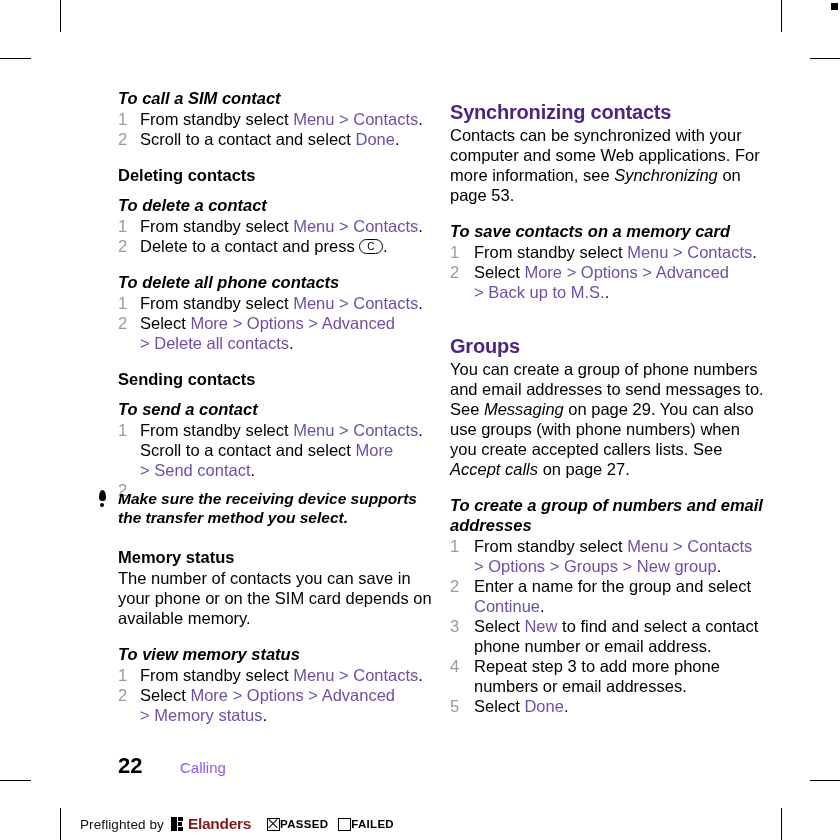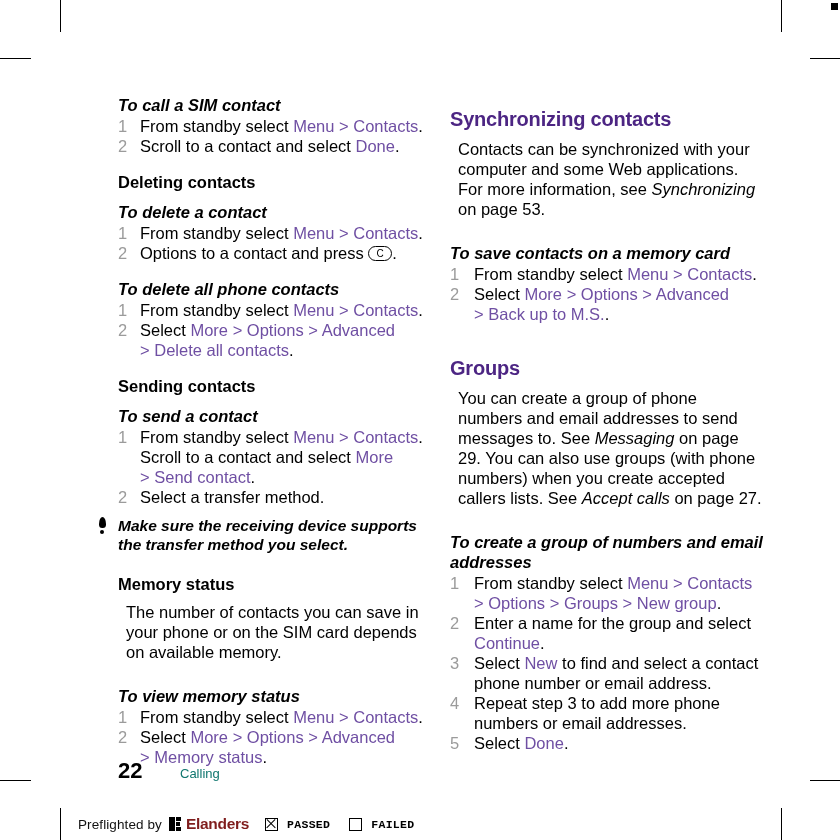--- a/index.html
+++ b/index.html
@@ -27,21 +27,21 @@
   .cm-bl-h { left: 0;     top: 780px; width: 31px; height: 1px; }
   .cm-bl-v { left: 60px;  top: 808px; width: 1px;  height: 32px; }
   .cm-br-h { left: 810px; top: 780px; width: 30px; height: 1px; }
   .cm-br-v { left: 781px; top: 808px; width: 1px;  height: 32px; }
   .reg-square { position: absolute; left: 831px; top: 3px; width: 7px; height: 7px; background: #000; }
 
   
   .page {
     position: absolute;
     left: 0;
-    top: 7px;
+    top: 0;
     width: 828px;
     height: 780px;
   }
 
   .col {
     position: absolute;
     top: 88px;
     width: 320px;
   }
   .col-left  { left: 118px; }
@@ -67,21 +67,21 @@
     font-size: 16.5px;
     font-weight: bold;
     font-style: italic;
     line-height: 20px;
     margin: 0 0 1px 0;
     color: #000;
   }
   .para {
     font-size: 16.5px;
     line-height: 20px;
-    margin: 8px;
+    margin: 0;
     color: #000;
   }
   .gap-s  { height: 9px; }
   .gap-m  { height: 16px; }
   .gap-l  { height: 20px; }
 
   
   ol.steps {
     margin: 0;
     padding: 0;
@@ -171,34 +171,34 @@
     display: flex;
     align-items: baseline;
   }
   .folio {
     font-size: 22px;
     font-weight: bold;
     color: #000;
     width: 62px;
   }
   .runhead {
-    font-size: 13px;
-    color: #0f766e;
+    font-size: 15px;
+    color: #8b5cf6;
     margin-top: 33px;
   }
 
   
   .preflight {
     position: absolute;
-    left: 74px;
+    left: 60px;
     top: 808px;
     height: 32px;
     display: flex;
     align-items: center;
-    padding-left: 4px;
+    padding-left: 20px;
     font-size: 13px;
   }
   .pf-text {
     font-size: 13.5px;
     color: #111;
     letter-spacing: 0.1px;
   }
   .pf-logo {
     display: inline-block;
     width: 13px;
@@ -215,22 +215,21 @@
   .pf-brand {
     font-size: 15.5px;
     font-weight: bold;
     letter-spacing: -0.3px;
     color: #7f1d1d;
   }
   .pf-status {
     display: flex;
     align-items: flex-start;
     margin-left: 16px;
-    gap: 9px;
-    font-family: Liberation Mono, monospace;
+    gap: 0;
   }
   .pf-box {
     width: 11px;
     height: 11px;
     border: 1.4px solid #000;
     position: relative;
     display: inline-block;
   }
   .pf-box.checked::before,
   .pf-box.checked::after {
@@ -277,41 +276,41 @@
 
     <div class="gap-m"></div>
 
     <h2 class="h2">Deleting contacts</h2>
 
     <div class="gap-s"></div>
 
     <h3 class="h3">To delete a contact</h3>
     <ol class="steps">
         <li><span class="num">1</span><span><span>From standby select </span><span class="lk">Menu</span><span class="lk"> &gt; </span><span class="lk">Contacts</span><span>.</span></span></li>
-        <li><span class="num">2</span><span><span>Options to a contact and press </span><span class="keycap">C</span><span>.</span></span></li>
+        <li><span class="num">2</span><span><span>Delete to a contact and press </span><span class="keycap">C</span><span>.</span></span></li>
       </ol>
 
     <div class="gap-m"></div>
 
     <h3 class="h3">To delete all phone contacts</h3>
     <ol class="steps">
         <li><span class="num">1</span><span><span>From standby select </span><span class="lk">Menu</span><span class="lk"> &gt; </span><span class="lk">Contacts</span><span>.</span></span></li>
         <li><span class="num">2</span><span><span>Select </span><span class="lk">More</span><span class="lk"> &gt; </span><span class="lk">Options</span><span class="lk"> &gt; </span><span class="lk">Advanced</span><br><span class="lk">&gt; </span><span class="lk">Delete all contacts</span><span>.</span></span></li>
       </ol>
 
     <div class="gap-m"></div>
 
     <h2 class="h2">Sending contacts</h2>
 
     <div class="gap-s"></div>
 
     <h3 class="h3">To send a contact</h3>
     <ol class="steps">
         <li><span class="num">1</span><span><span>From standby select </span><span class="lk">Menu</span><span class="lk"> &gt; </span><span class="lk">Contacts</span><span>. </span><br><span>Scroll to a contact and select </span><span class="lk">More</span><br><span class="lk">&gt; </span><span class="lk">Send contact</span><span>.</span></span></li>
-        <li><span class="num">2</span><span><span>Select a transfer method.</span></span></li>
+        <li><span class="num">2</span></li>
       </ol>
 
     <div class="gap-s"></div>
 
     <div class="note">
       <span class="tip-icon">
         <span class="stem"></span>
           <span class="dot"></span>
       </span>
       <span>Make sure the receiving device supports the transfer method you select.</span>

